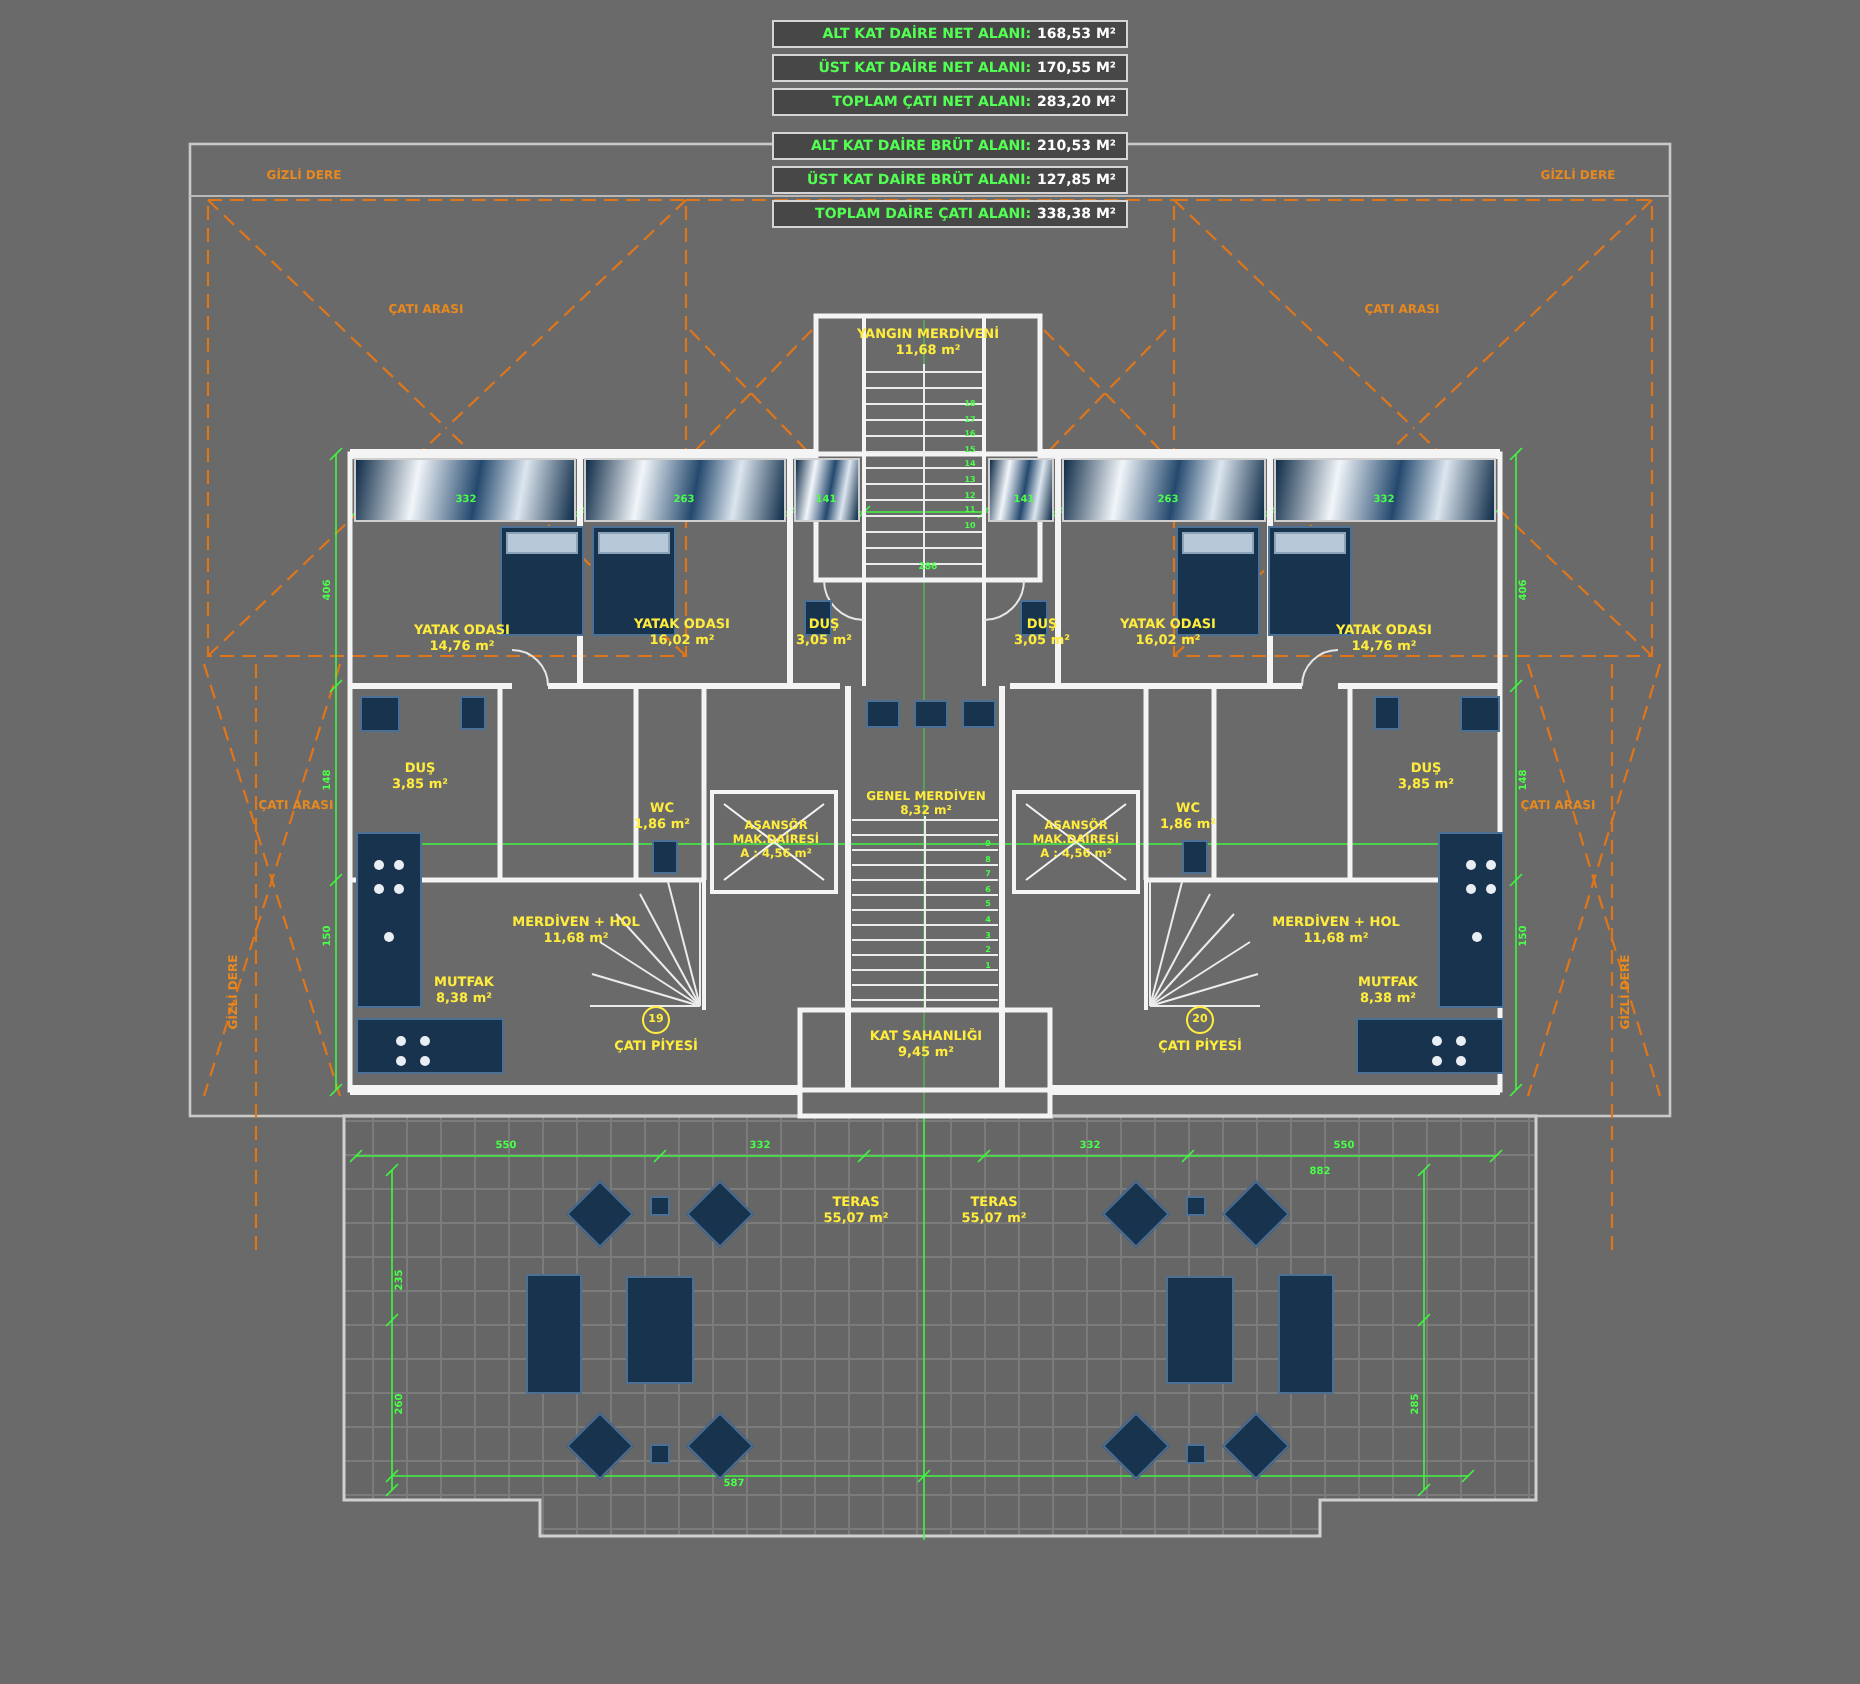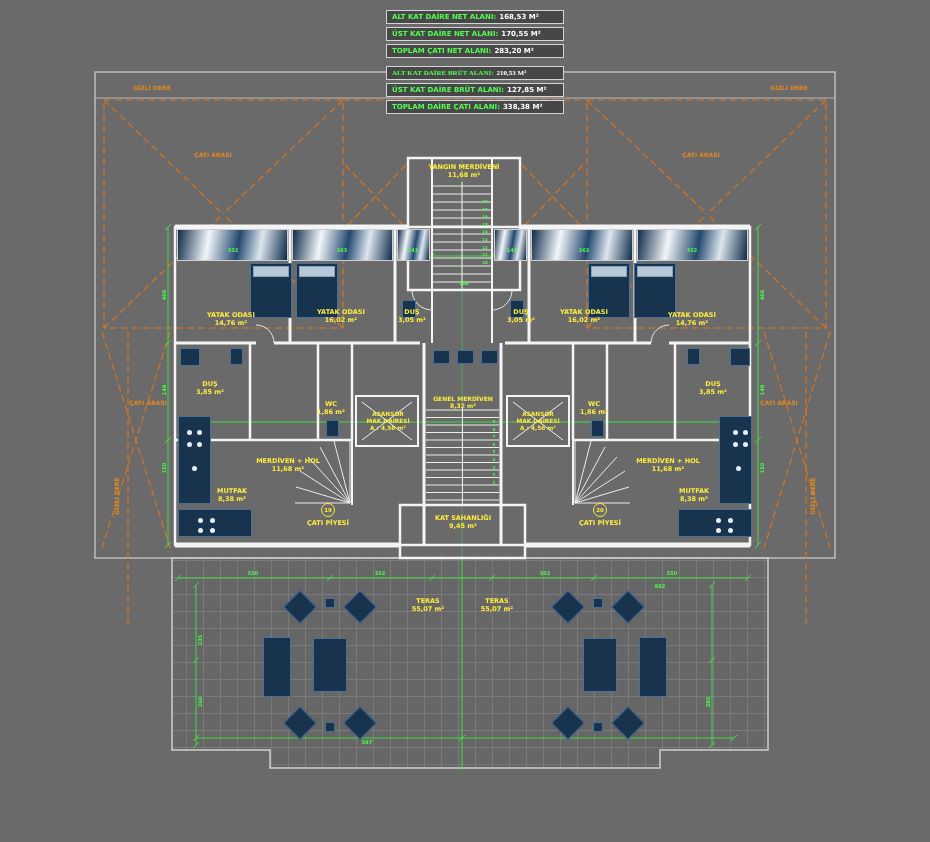--- a/index.html
+++ b/index.html
@@ -19,22 +19,22 @@
   .c-o{color:#e8891e;}
   .circle{border:1px solid #ffec3d;border-radius:50%;width:12px;height:12px;
           display:flex;align-items:center;justify-content:center;}
   .steps{line-height:1.9;}
   #panel{position:absolute;left:380px;top:7px;width:190px;z-index:10;
          display:flex;flex-direction:column;align-items:center;}
   #title-box{background:#fbfbfb;color:#1c3a5e;font-weight:bold;font-size:10.5px;
              padding:3px 10px;border:1px solid #808080;white-space:nowrap;}
   .info-row{margin-top:3px;background:#474747;border:1px solid #d5d5d5;
             font-size:7px;font-weight:bold;padding:2px 5px;white-space:nowrap;
-            width:178px;box-sizing:border-box;text-align:left;}
-  .info-row.group-gap{margin-top:8px;font-family:Liberation Serif, serif;}
+            width:178px;box-sizing:border-box;text-align:right;}
+  .info-row.group-gap{margin-top:8px;}
   .info-label{color:#52ff52;}
   .info-value{color:#ffffff;margin-left:3px;}
 </style>
 </head>
 <body>
 
 <div id="app">
 
   <svg id="plan-svg" width="930" height="842" viewBox="0 0 930 842">
     <defs>

